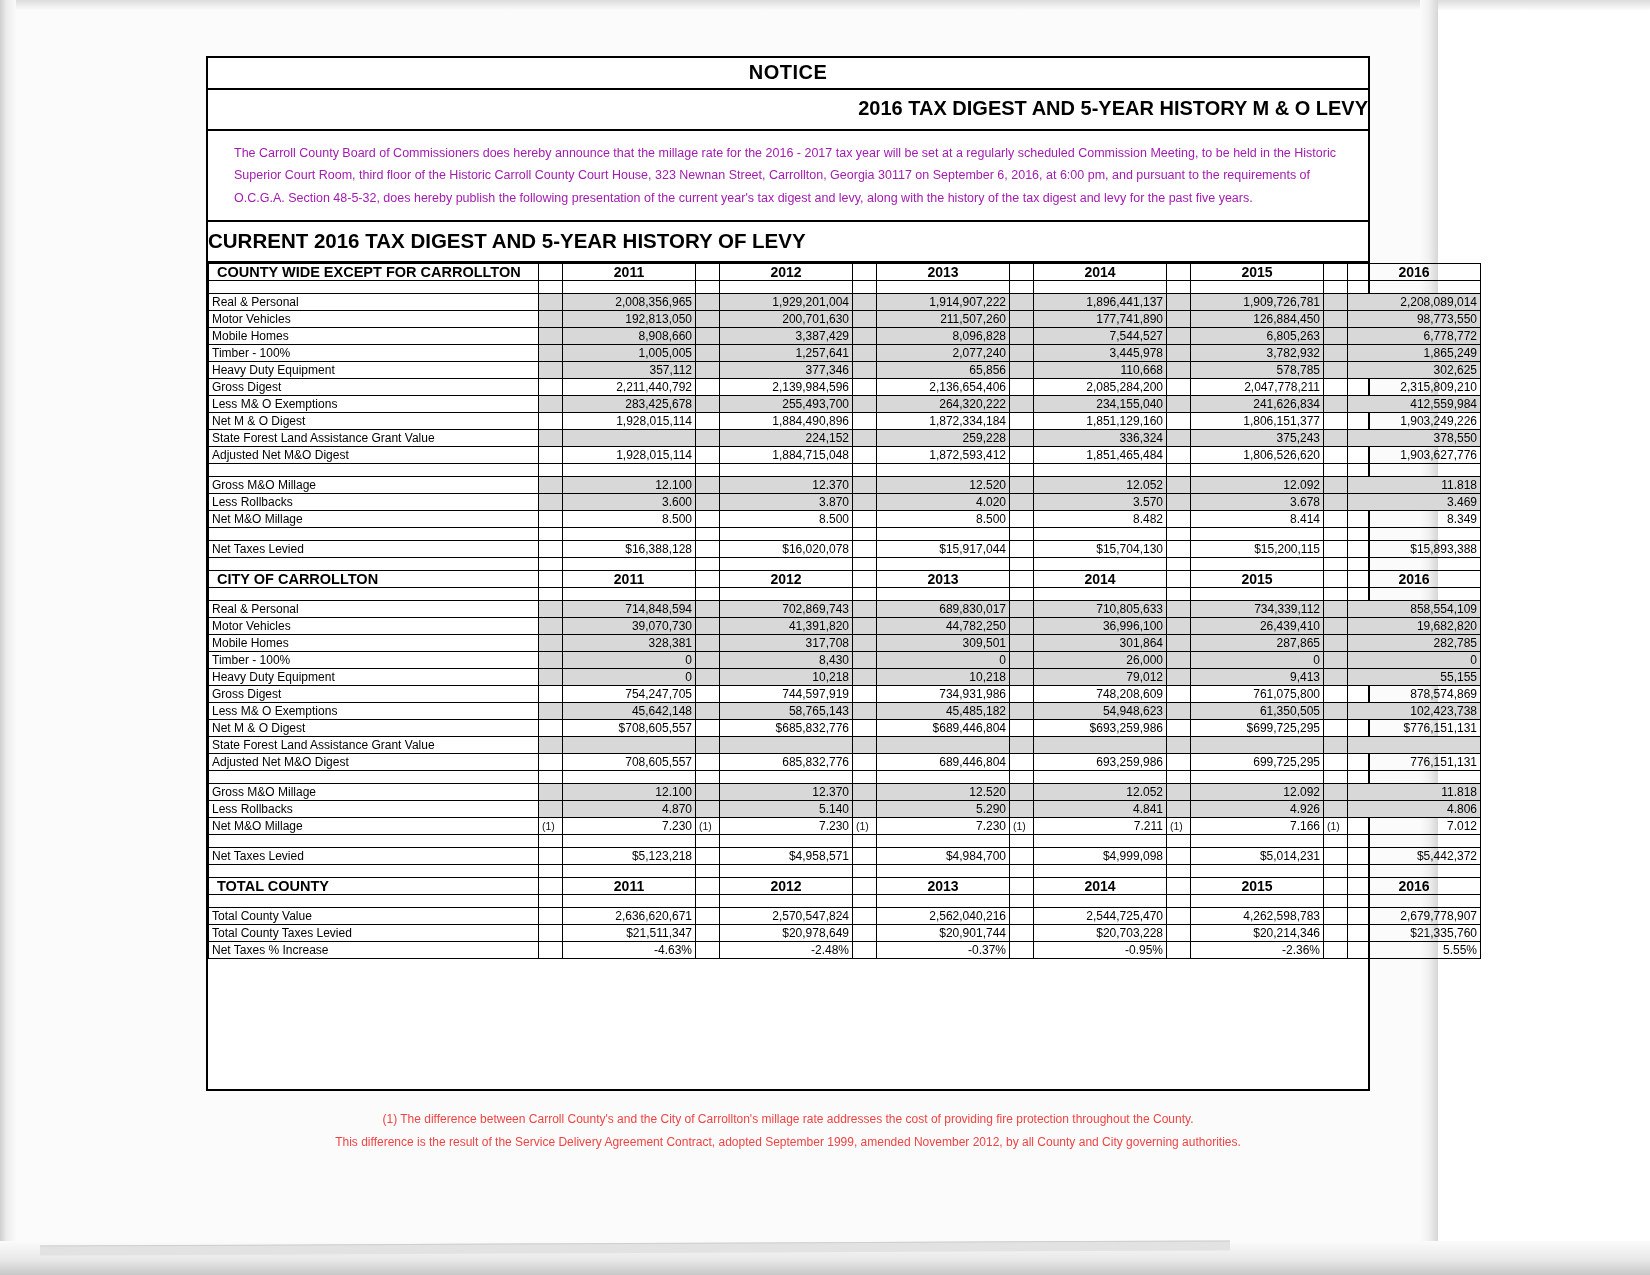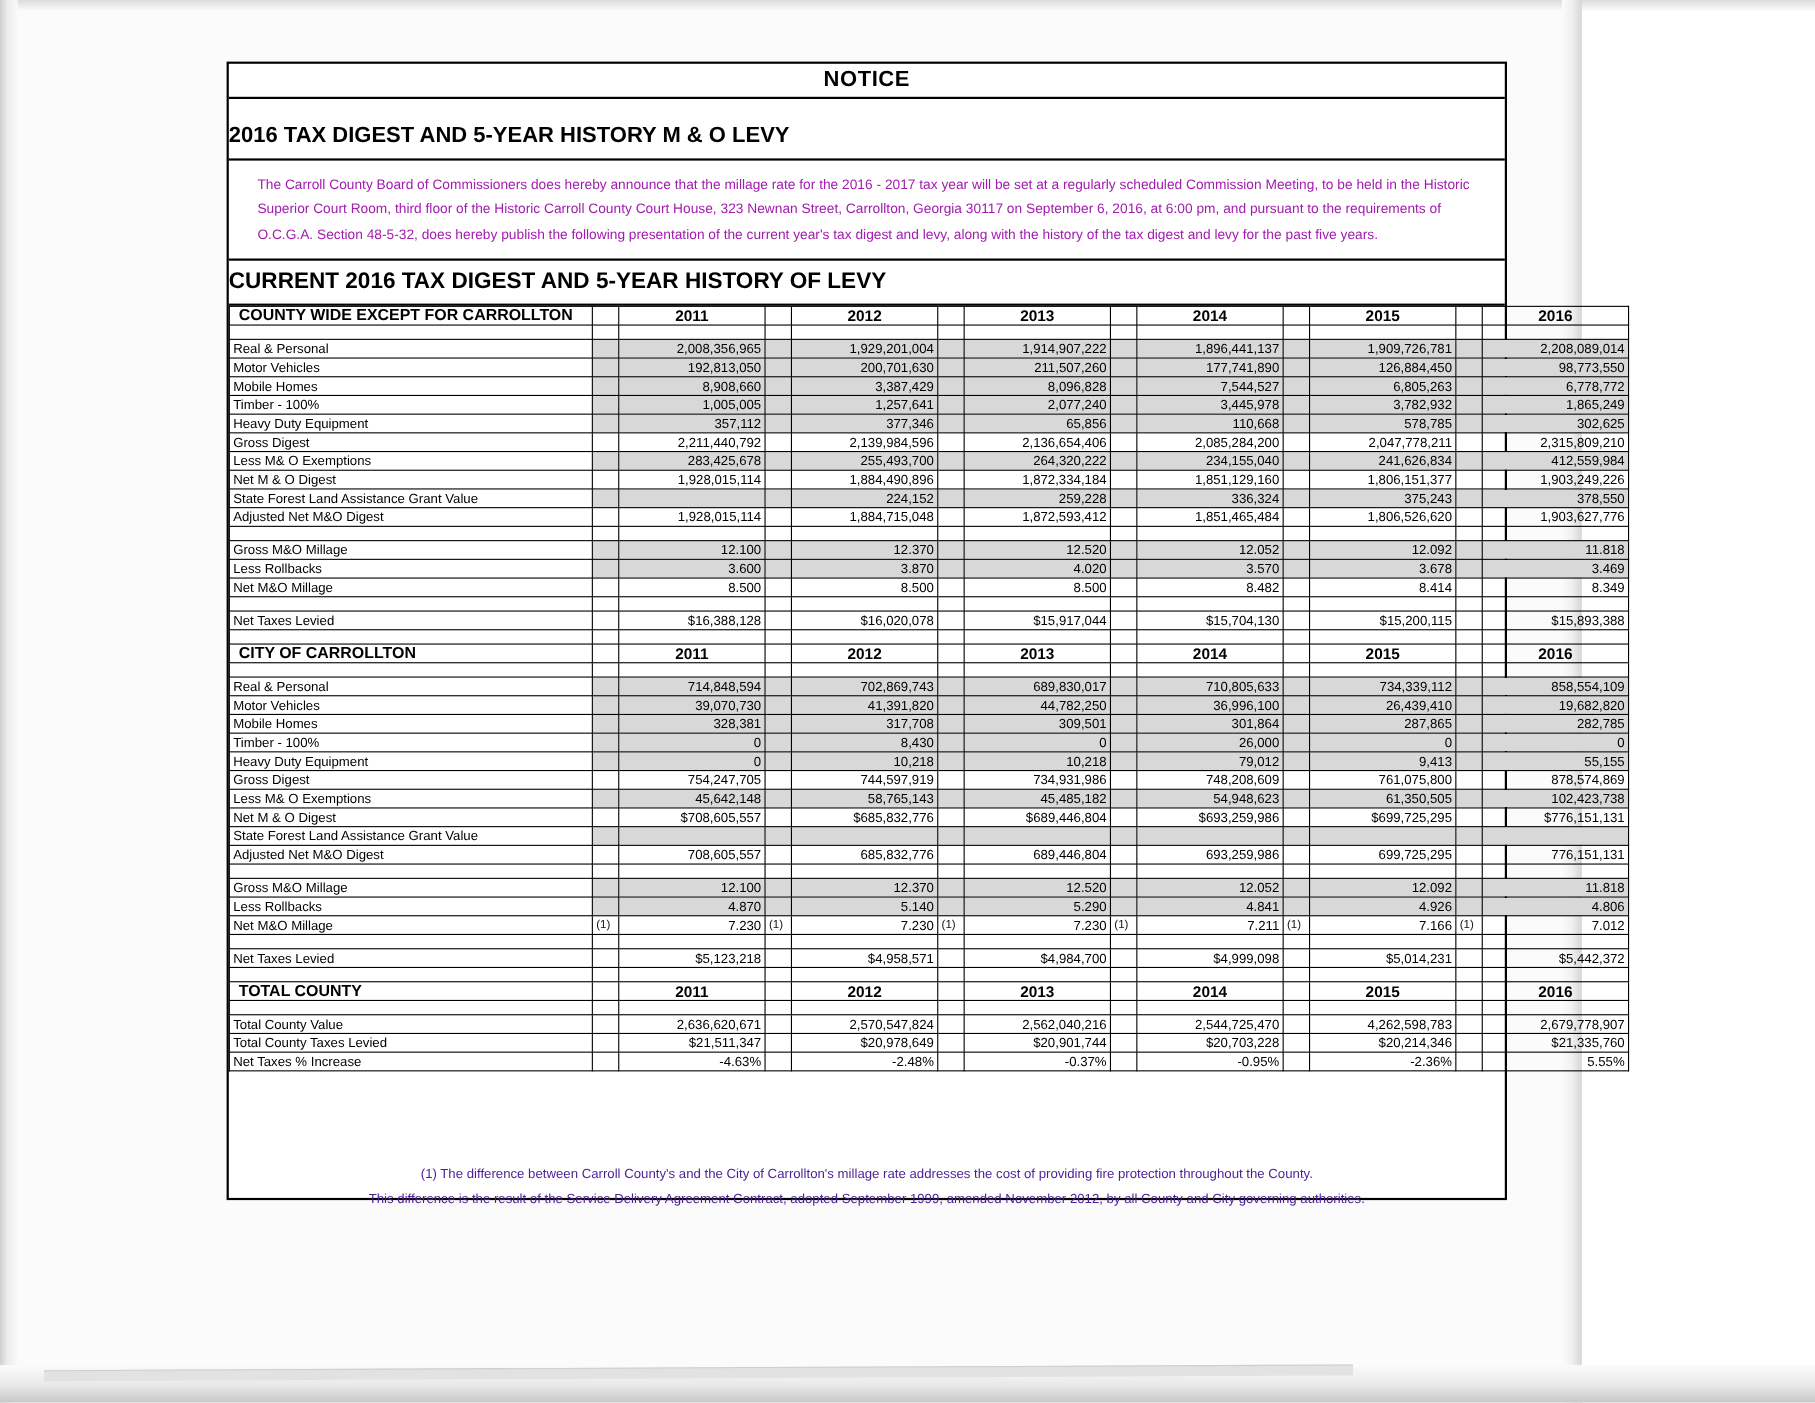--- a/index.html
+++ b/index.html
@@ -24,22 +24,22 @@
   
   .frame{
     position:absolute;left:206px;top:56px;width:1164px;height:1035px;
     border:2px solid #000; background:#ffffff; box-sizing:border-box;
   }
   .notice-title{
     text-align:center;font-size:20px;font-weight:bold;letter-spacing:.5px;
     padding:3px 0 4px 0;border-bottom:2px solid #000;
   }
   .notice-sub{
-    text-align:left;font-size:20px;font-weight:bold;
-    padding:22px 0 9px 0;border-bottom:2px solid #000;
+    text-align:right;font-size:20px;font-weight:bold;
+    padding:7px 0 9px 0;border-bottom:2px solid #000;
   }
   .intro{
     padding:11px 26px 11px 26px;font-size:12.5px;line-height:1.78;color:#a21caf;
     border-bottom:2px solid #000;
   }
   .intro p{margin:0;}
 
   .bigtitle{
     text-align:left;font-size:20.5px;font-weight:bold;
     padding:7px 0 8px 0;border-bottom:2px solid #000;
@@ -70,22 +70,22 @@
   td.section{
     text-align:center;font-weight:bold;font-size:15.5px;height:25px;
   }
   td.section.left{text-align:left;padding-left:8px;font-size:14.5px;}
   td.year{
     text-align:center;font-weight:bold;font-size:14px;height:25px;
   }
   td.fn{font-size:10.5px;text-align:left;padding:0 1px;color:#111;}
 
   .footnotes{
-    position:absolute;left:206px;top:1056px;width:1164px;text-align:center;
-    font-size:12px;line-height:1.95;color:#4c1d95;
+    position:absolute;left:206px;top:1108px;width:1164px;text-align:center;
+    font-size:12px;line-height:1.95;color:#ef4444;
   }
 </style>
 </head>
 <body>
 
 <div class="page">
   <div class="scan-top"></div>
   <div class="scan-left"></div>
   <div class="scan-right"></div>
   <div class="scan-bottom"></div>

